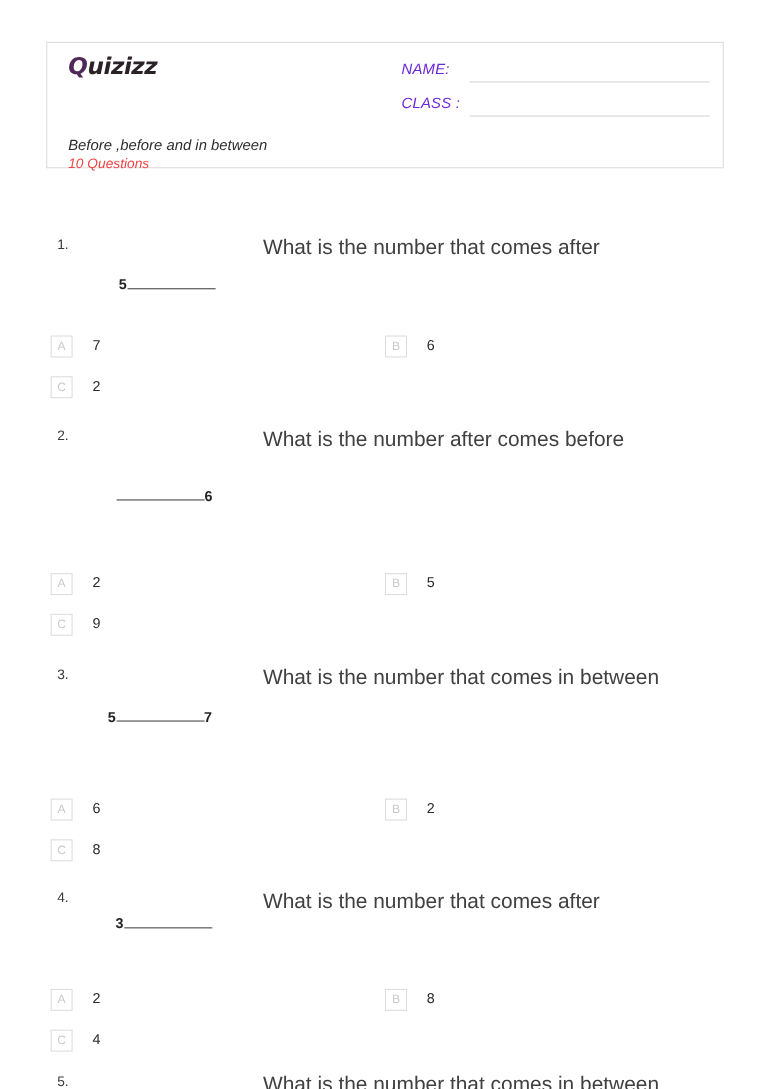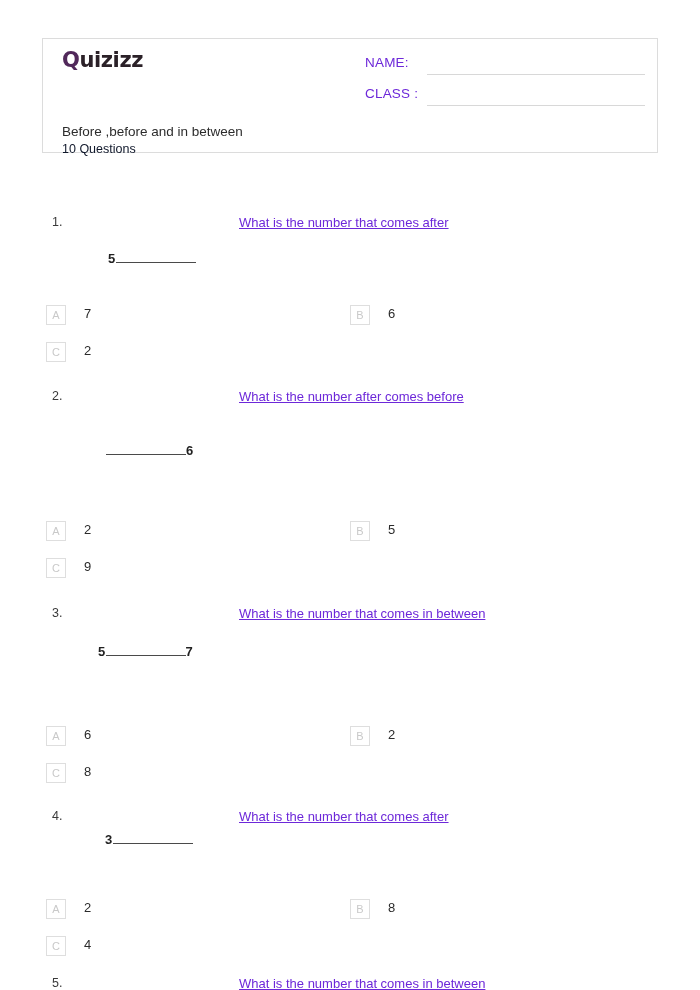--- a/index.html
+++ b/index.html
@@ -20,20 +20,21 @@
   
   .header-card {
     position: absolute;
     left: 42px;
     top: 38px;
     width: 616px;
     height: 115px;
     border: 1px solid #dcdcdc;
     box-sizing: border-box;
     background: #fff;
+    font-style: italic;
   }
   .header-left {
     position: absolute;
     left: 14px;
     top: 11px;
     width: 300px;
   }
   .logo {
     font-family: "DejaVu Sans", sans-serif;
     font-size: 21px;
@@ -59,21 +60,21 @@
     font-size: 13.5px;
     color: #2c2c2c;
     line-height: 1.25;
     white-space: nowrap;
   }
   .quiz-count {
     position: absolute;
     left: 5px;
     top: 92px;
     font-size: 12.5px;
-    color: #0f172a;
+    color: #ef4444;
     line-height: 1.25;
     white-space: nowrap;
   }
 
   .header-right {
     position: absolute;
     left: 322px;
     top: 16px;
     width: 280px;
   }
@@ -108,24 +109,23 @@
   }
   .q-number {
     position: absolute;
     left: 52px;
     font-size: 12.5px;
     color: #3a3a3a;
   }
   .q-text {
     position: absolute;
     left: 239px;
-    font-size: 13px;
-    color: #6d28d9;
-    white-space: nowrap;
-    text-decoration: underline;
+    font-size: 19px;
+    color: #404040;
+    white-space: nowrap;
   }
   .q-body {
     position: absolute;
     font-size: 13px;
     font-weight: 700;
     color: #222;
     white-space: nowrap;
     letter-spacing: 0.3px;
   }
   .blank {

